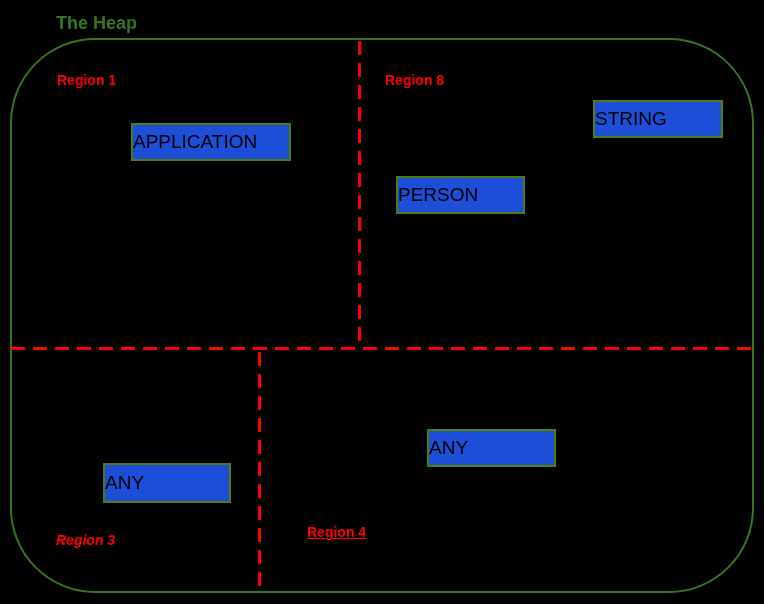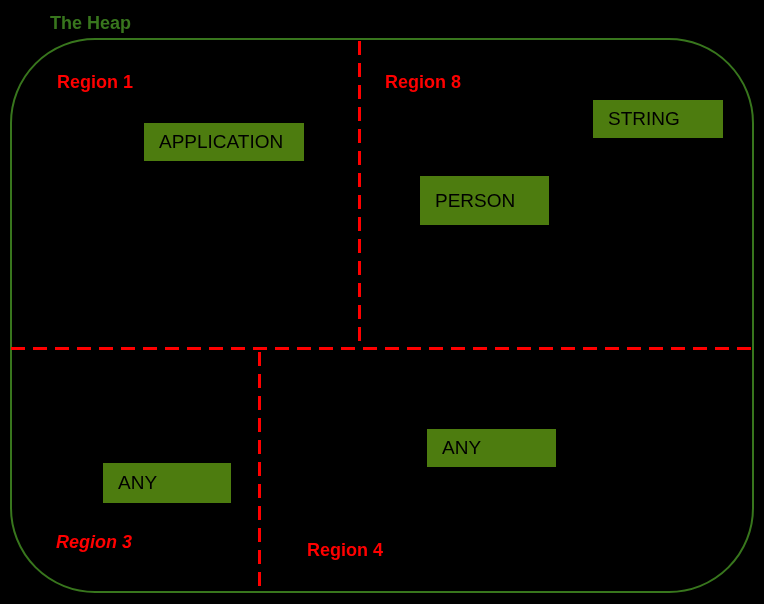--- a/index.html
+++ b/index.html
@@ -20,38 +20,38 @@
     left: 10px;
     top: 38px;
     width: 744px;
     height: 555px;
     box-sizing: border-box;
     border: 2.5px solid #38761d;
     border-radius: 85px;
   }
   .heap-title {
     position: absolute;
-    left: 50px;
+    left: 56px;
     top: 13px;
     color: #38761d;
     font-size: 18px;
     font-weight: bold;
     white-space: nowrap;
   }
   .region-label {
     position: absolute;
     color: #ff0000;
-    font-size: 18px;
+    font-size: 14px;
     font-weight: bold;
     white-space: nowrap;
   }
   .region-label.r1 { left: 57px;  top: 72px;  }
   .region-label.r2 { left: 385px; top: 72px;  }
   .region-label.r3 { left: 56px;  top: 532px; font-style: italic; }
-  .region-label.r4 { left: 307px; top: 540px; }
+  .region-label.r4 { left: 307px; top: 524px; text-decoration: underline; }
 
   .divider { position: absolute; }
   .divider.h {
     left: 11px;
     top: 347px;
     width: 742px;
     height: 3px;
     background: repeating-linear-gradient(to right, #ff0000 0 14px, transparent 14px 22px);
   }
   .divider.v-top {
@@ -65,32 +65,31 @@
     left: 258px;
     top: 352px;
     width: 3px;
     height: 240px;
     background: repeating-linear-gradient(to bottom, #ff0000 0 14px, transparent 14px 22px);
   }
 
   .node {
     position: absolute;
     box-sizing: border-box;
-    background: #4d7c0f;
-    border: 4px solid #4d7c0f;
+    background: #1d4ed8;
+    border: 2px solid #4d7c0f;
     display: flex;
     align-items: center;
-    padding-left: 11px;
     font-size: 19px;
     color: #000000;
     white-space: nowrap;
   }
-  .node.application { left: 144px; top: 123px; width: 160px; height: 38px; }
+  .node.application { left: 131px; top: 123px; width: 160px; height: 38px; }
   .node.string      { left: 593px; top: 100px; width: 130px; height: 38px; }
-  .node.person      { left: 420px; top: 176px; width: 129px; height: 49px; }
+  .node.person      { left: 396px; top: 176px; width: 129px; height: 38px; }
   .node.any3        { left: 103px; top: 463px; width: 128px; height: 40px; }
   .node.any4        { left: 427px; top: 429px; width: 129px; height: 38px; }
 </style>
 </head>
 <body>
 
 <div class="canvas">
 
   <div class="heap-title">The Heap</div>
 

